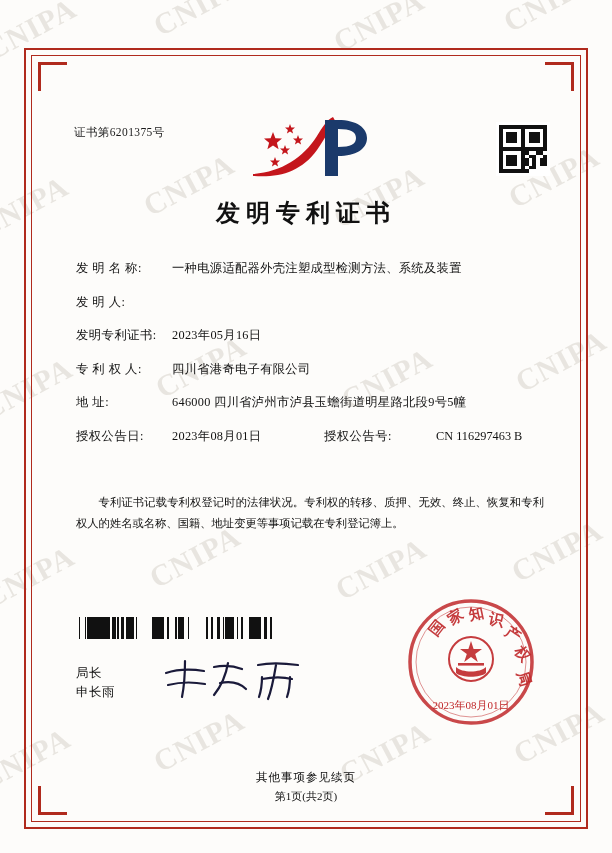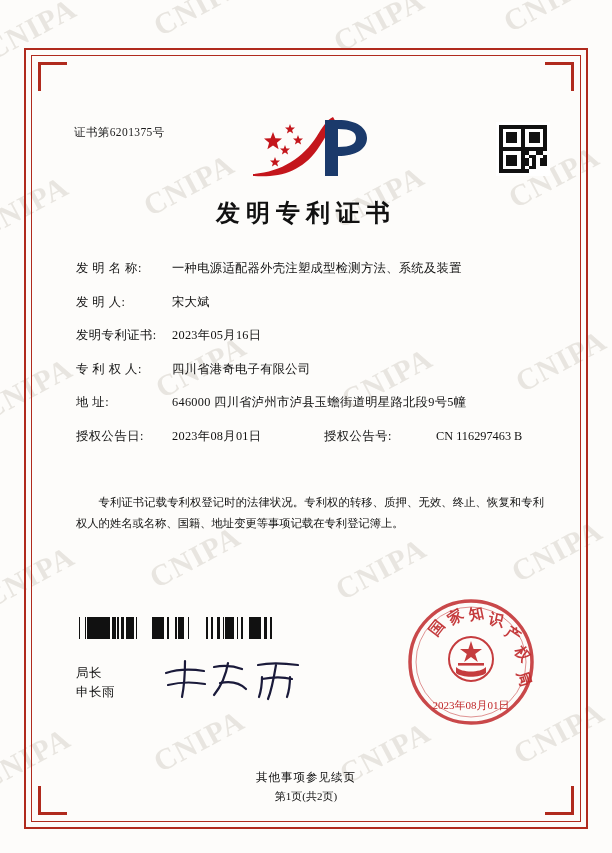--- a/index.html
+++ b/index.html
@@ -476,21 +476,20 @@
 
     <div class="fields">
 
       <div class="field">
         <span class="lbl">发 明 名 称:</span>
         <span class="val">一种电源适配器外壳注塑成型检测方法、系统及装置</span>
       </div>
 
       <div class="field">
         <span class="lbl">发 明 人:</span>
-        <span class="val">宋大斌</span>
       </div>
 
 
       <div class="field">
         <span class="lbl">发明专利证书:</span>
         <span class="val">2023年05月16日</span>
       </div>
 
       <div class="field">
         <span class="lbl">专 利 权 人:</span>

